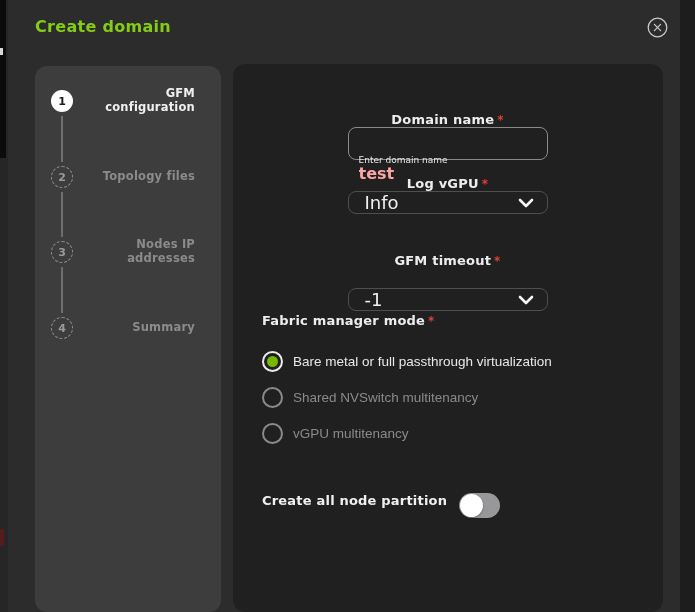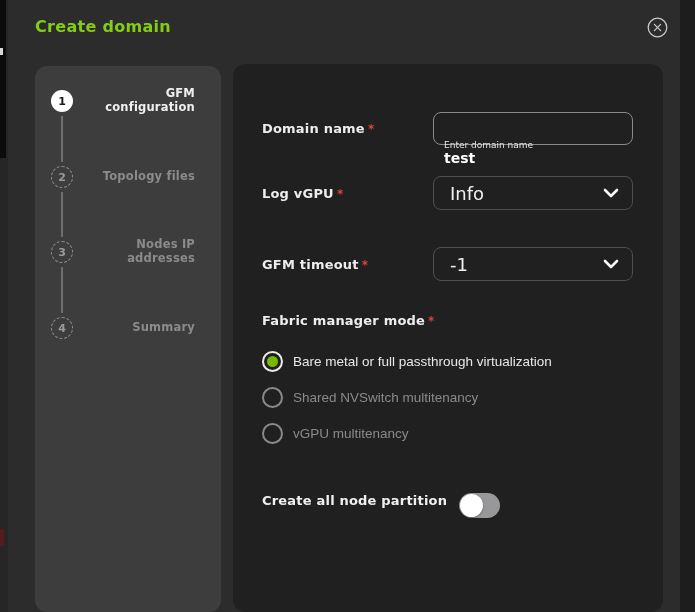--- a/index.html
+++ b/index.html
@@ -32,29 +32,29 @@
   .step.upcoming .step-circle{border:1px dashed #8f8f8f;color:#9a9a9a;}
   .step-label{width:112px;font-size:11.5px;font-weight:700;line-height:1.18;letter-spacing:.2px;text-align:right;}
   .step.active .step-label{color:#f0f0f0;}
   .step.upcoming .step-label{color:#8b8b8b;}
   .connector{position:absolute;left:26px;width:2px;background:#6f6f6f;}
 
   
   .form-panel{position:absolute;left:225px;top:64px;width:430px;height:548px;
     background:#202020;border-radius:12px;}
   .form-row{position:absolute;left:29px;right:30px;display:flex;align-items:center;
-    justify-content:space-between;}
+    justify-content:space-between;flex-direction:column;}
   .field-label{font-size:13px;font-weight:600;color:#ededed;letter-spacing:.2px;}
   .req{color:#e0403a;font-size:12px;margin-left:3px;}
 
   .text-field{width:200px;height:33px;box-sizing:border-box;border:1px solid #8a8a8a;
     border-radius:8px;padding:3px 10px 2px;display:flex;flex-direction:column;justify-content:center;}
   .float-label{font-size:9px;color:#e8e8e8;line-height:1.2;margin-top:48px;}
-  .text-input{background:transparent;border:none;outline:none;color:#ffffff;
-    font-family:"DejaVu Sans",sans-serif;font-size:14px;font-weight:600;padding:0;height:16px;width:100%;}
+  .text-input{background:transparent;border:none;outline:none;color:#fca5a5;
+    font-family:"DejaVu Sans",sans-serif;font-size:16px;font-weight:600;padding:0;height:16px;width:100%;}
 
   .select-field{width:200px;height:34px;box-sizing:border-box;border:1px solid #4e4e4e;
     border-radius:8px;display:flex;align-items:center;justify-content:space-between;
     padding:0 13px 0 16px;cursor:pointer;}
   .select-value{font-size:18px;color:#f0f0f0;font-weight:500;}
 
   .section-label{position:absolute;left:29px;}
 
   .radio-row{position:absolute;left:29px;height:22px;display:flex;align-items:center;gap:10px;cursor:pointer;}
   .radio-outer{width:21px;height:21px;box-sizing:border-box;border-radius:50%;flex:0 0 21px;
@@ -140,21 +140,21 @@
       <div class="select-field">
         <span class="select-value">Info</span>
         <span style="display:flex;">
           <svg width="16" height="10" viewBox="0 0 16 10">
             <polyline points="2,2 8,8 14,2" fill="none" stroke="#f5f5f5" stroke-width="2.6" stroke-linecap="round" stroke-linejoin="round"></polyline>
           </svg>
         </span>
       </div>
     </div>
 
-    <div class="form-row" style="top:183px;height:34px;">
+    <div class="form-row" style="top:189px;height:34px;gap:20px;">
       <div class="field-label">
         <span>GFM timeout</span><span class="req">*</span>
       </div>
       <div class="select-field">
         <span class="select-value">-1</span>
         <span style="display:flex;">
           <svg width="16" height="10" viewBox="0 0 16 10">
             <polyline points="2,2 8,8 14,2" fill="none" stroke="#f5f5f5" stroke-width="2.6" stroke-linecap="round" stroke-linejoin="round"></polyline>
           </svg>
         </span>

